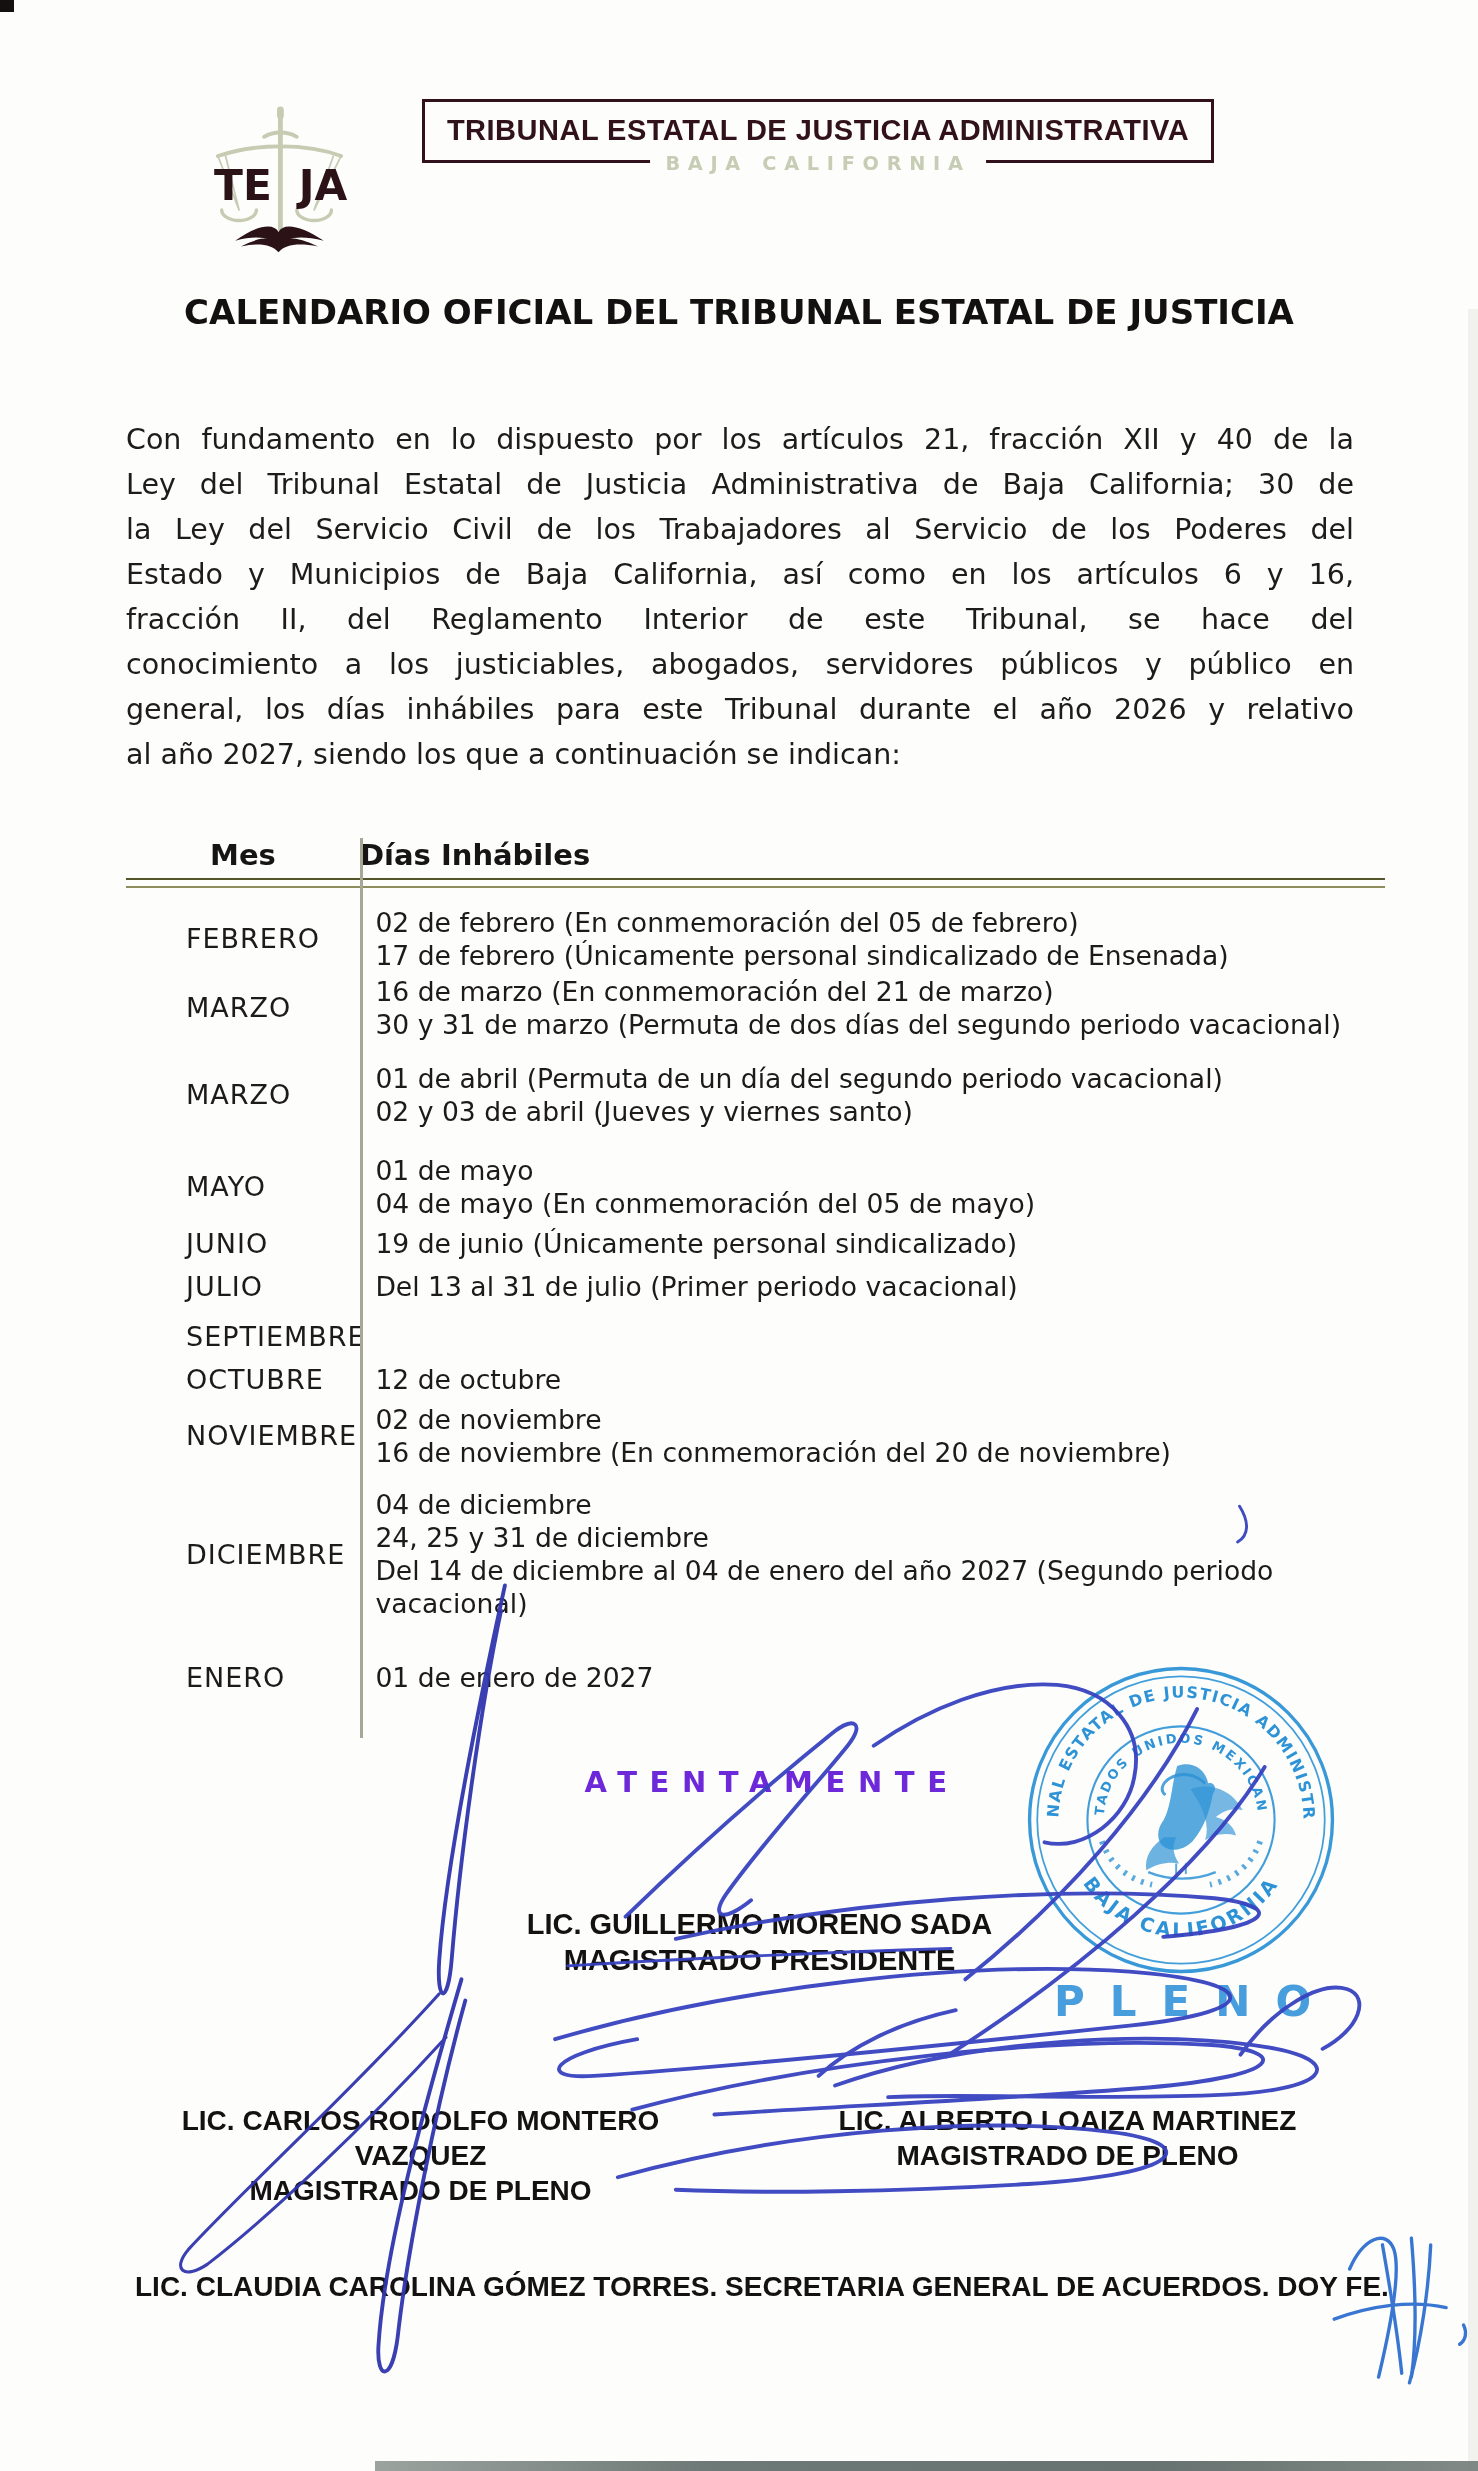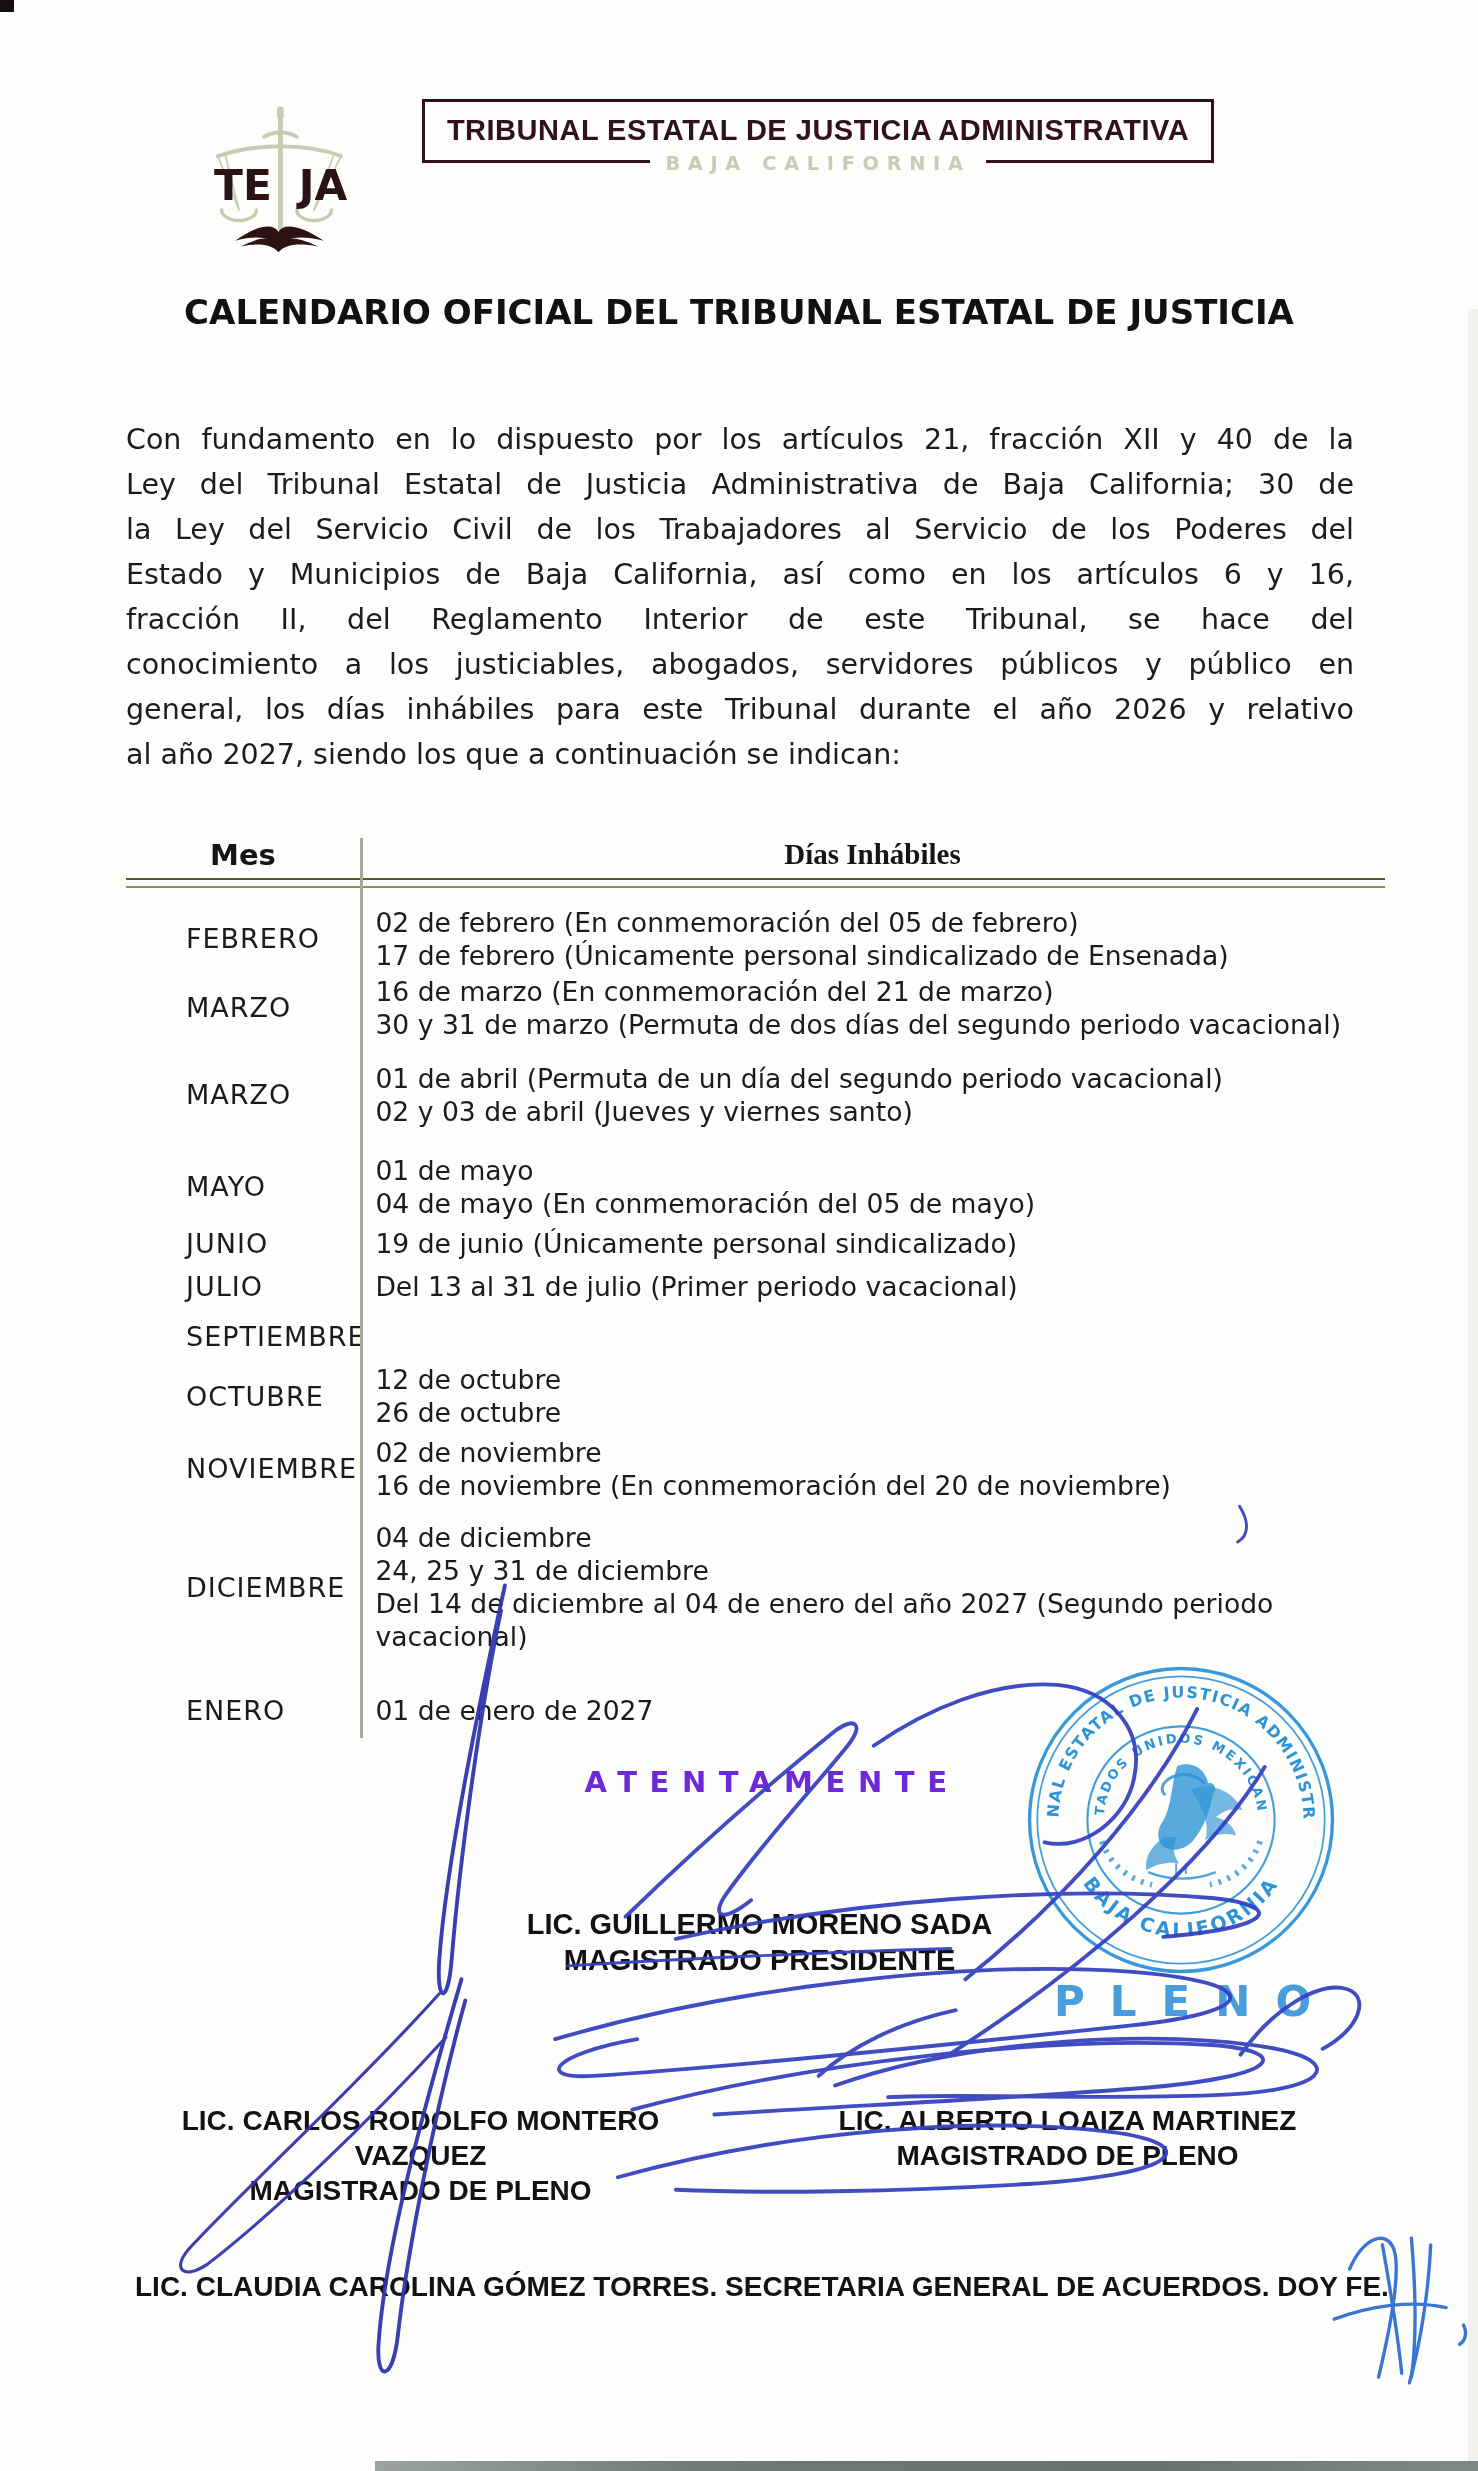--- a/index.html
+++ b/index.html
@@ -18,21 +18,21 @@
   .doc-title{left:145px;top:282px;width:1188px;text-align:center;font-weight:bold;
              font-size:34px;line-height:60px;color:#121010;}
   
   .intro{left:126px;top:417px;width:1228px;font-size:28.5px;color:#1d1b1b;}
   .intro .ln{height:45px;line-height:45px;text-align:justify;text-align-last:justify;white-space:normal;}
   .intro .ln.last{text-align:left;text-align-last:left;}
   
   .cal{left:126px;top:838px;width:1259px;}
   .cal-head{display:grid;grid-template-columns:234px 1fr;font-weight:bold;font-size:29px;color:#161414;}
   .cal-head .c1{text-align:center;}
-  .cal-head .c2{text-align:center;font-family:Liberation Serif, serif;}
+  .cal-head .c2{text-align:left;}
   .cal-rule{margin-top:5.8px;height:5.8px;border-top:2.9px solid #55552c;border-bottom:2.9px solid #8d8d5e;}
   .cal-div{position:absolute;left:234px;top:0;width:2.9px;height:900px;background:#a7a796;}
   .t-row{display:grid;grid-template-columns:234px 1fr;}
   .t-row .m{align-self:center;padding-left:60px;font-size:27px;letter-spacing:1px;color:#1c1a1a;}
   .t-row .d{padding-left:15.4px;max-width:966px;}
   .t-row .d .day{font-size:26.6px;line-height:33px;color:#1c1a1a;}
   .r0{margin-top:18.3px;} .r1{margin-top:2.9px;} .r2{margin-top:21px;} .r3{margin-top:26px;}
   .r4{margin-top:6.8px;}  .r5{margin-top:10.6px;} .r6{margin-top:18.3px;} .r7{margin-top:10.6px;}
   .r8{margin-top:6.8px;}  .r9{margin-top:19.3px;} .r10{margin-top:41px;}
   
@@ -149,21 +149,20 @@
         <div class="day">Del 13 al 31 de julio (Primer periodo vacacional)</div>
       </div>
     </div>
     <div class="t-row r6">
       <div class="m">SEPTIEMBRE</div>
     </div>
     <div class="t-row r7">
       <div class="m">OCTUBRE</div>
       <div class="d">
         <div class="day">12 de octubre</div>
-        <div class="day">26 de octubre</div>
       </div>
     </div>
     <div class="t-row r8">
       <div class="m">NOVIEMBRE</div>
       <div class="d">
         <div class="day">02 de noviembre</div>
         <div class="day">16 de noviembre (En conmemoración del 20 de noviembre)</div>
       </div>
     </div>
     <div class="t-row r9">

